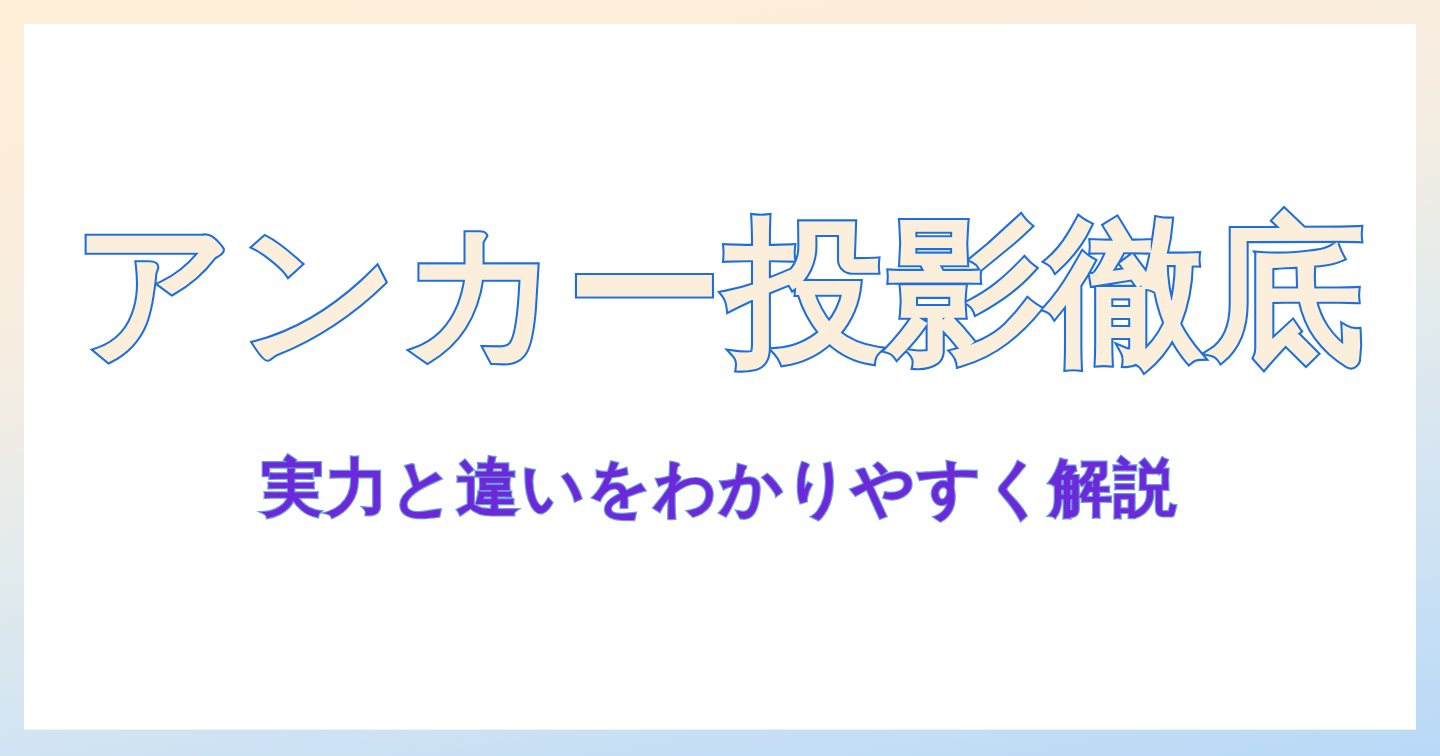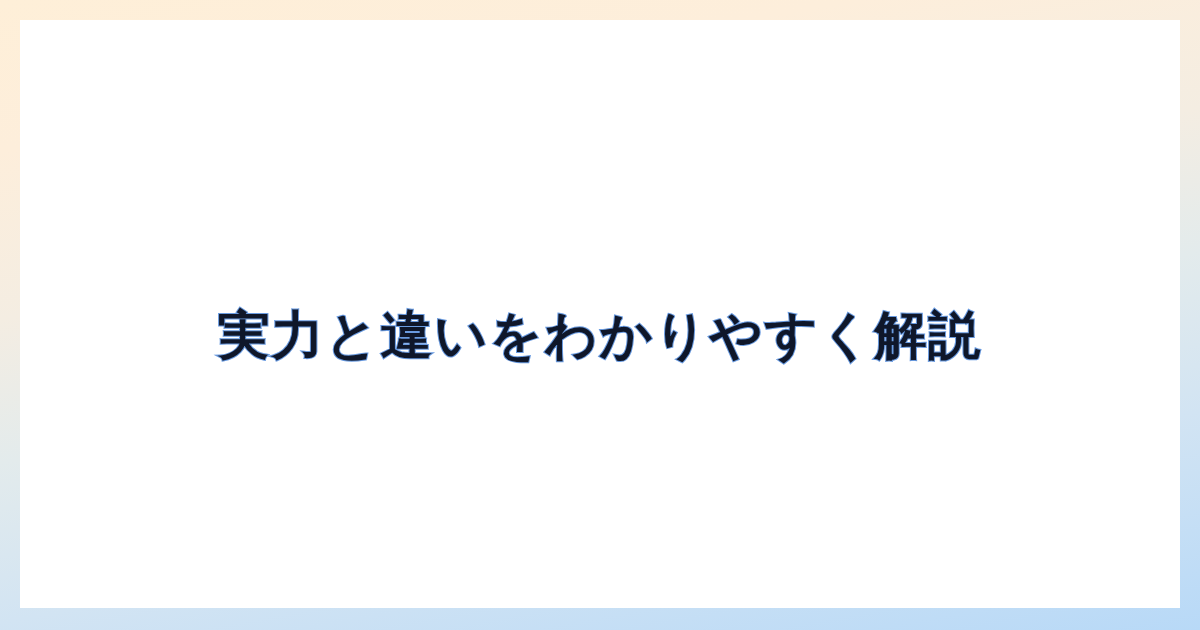--- a/index.html
+++ b/index.html
@@ -67,30 +67,31 @@
   }
 
   
   .subhead {
     display: block;
     font-family: "DejaVu Sans", "Liberation Sans", sans-serif;
     font-size: 52px;
     font-weight: 700;
     line-height: 1.2;
     letter-spacing: 0.035em;
-    color: #0f172a;
+    color: #6d28d9;
     -webkit-text-stroke: 2px #6A9BE0;
     paint-order: stroke fill;
     margin: 62px 0 0 0;
     white-space: nowrap;
     text-rendering: geometricPrecision;
   }
 </style>
 </head>
 <body>
 
 <div class="poster">
   <div class="card">
     <div class="text-stack">
+      <h1 class="headline">アンカー投影徹底</h1>
       <p class="subhead">実力と違いをわかりやすく解説</p>
     </div>
   </div>
 </div>
 
 </body></html>

